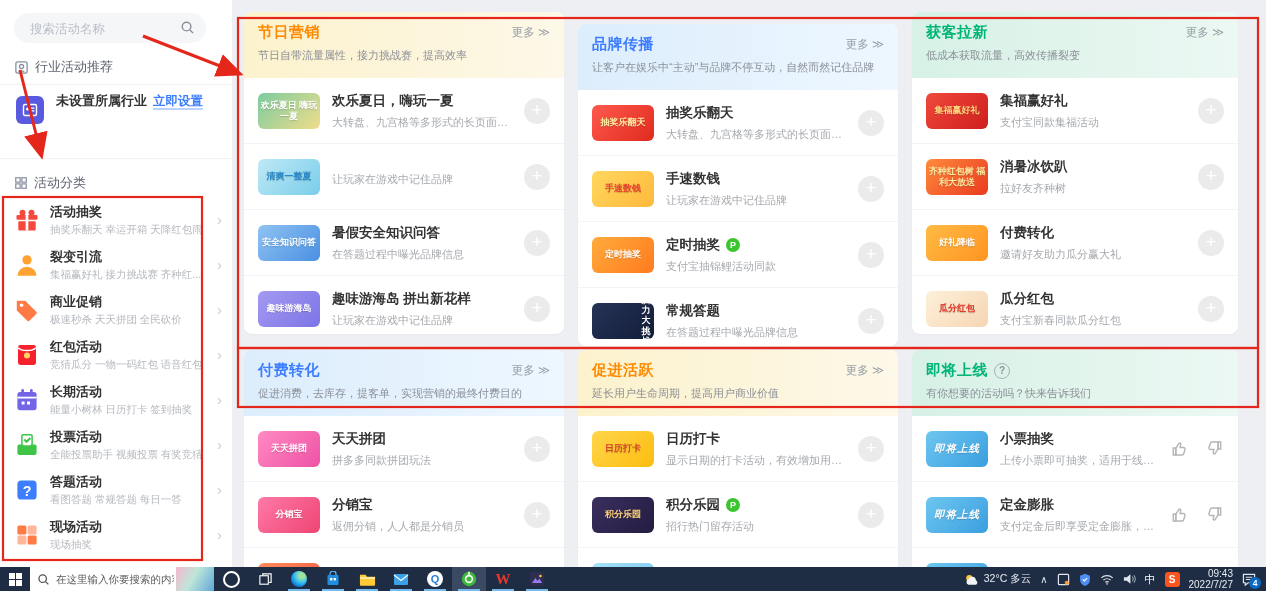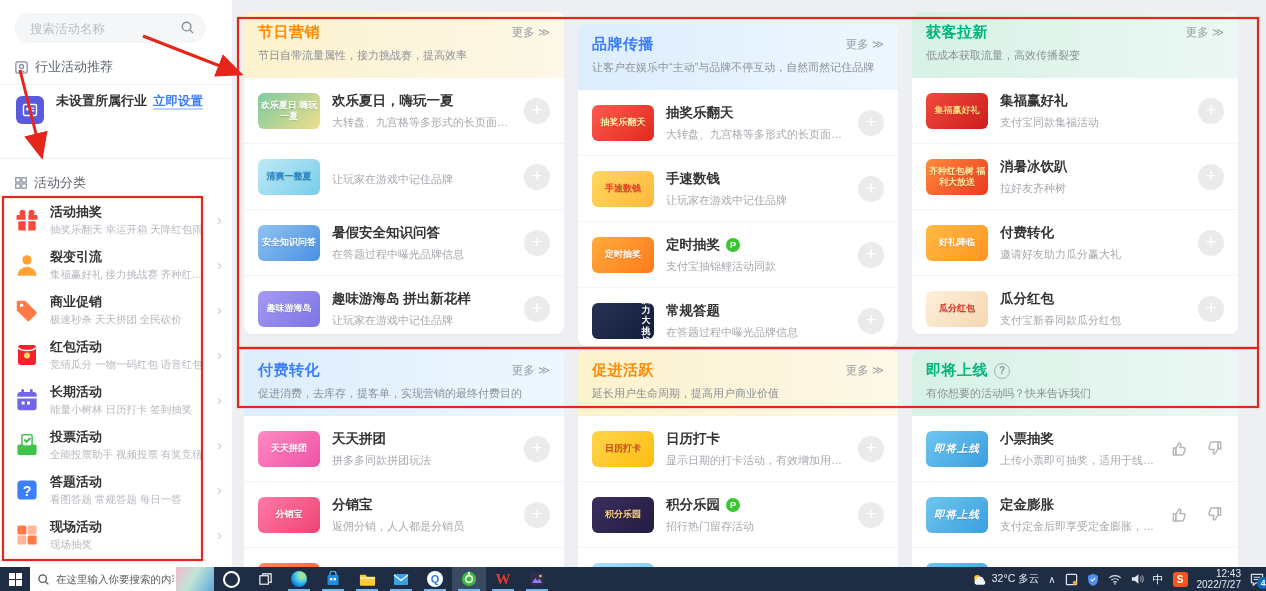--- a/index.html
+++ b/index.html
@@ -74,21 +74,21 @@
   .winlogo div{background:#fff;}
   .tb-search{position:relative;width:184px;height:24px;background:#fff;display:flex;align-items:center;cursor:text;}
   .tb-search input{border:0;outline:none;background:transparent;font-size:10.5px;color:#555;width:118px;margin-left:4px;font-family:inherit;}
   .tb-search input::placeholder{color:#5a5a5a;}
   .tb-search .bingimg{position:absolute;right:0;top:0;width:38px;height:24px;
         background:linear-gradient(120deg,#f6b6cf 0%,#bfe6d8 45%,#5fa8d8 100%);}
   .tb-ic{width:34px;height:24px;display:flex;align-items:center;justify-content:center;position:relative;cursor:pointer;}
   .tb-ic.active{background:#3a4a63;}
   .tb-ic .ul{position:absolute;bottom:0;left:6px;right:6px;height:2px;background:#76b9ed;}
   .circle18{width:16px;height:16px;border-radius:50%;}
-  .tb-tray{margin-left:auto;display:flex;align-items:center;gap:9px;padding-right:2px;font-size:11px;}
+  .tb-tray{margin-left:auto;display:flex;align-items:center;gap:9px;padding-right:10px;font-size:11px;}
   .tray-ic{display:flex;align-items:center;justify-content:center;cursor:pointer;}
   .clock{text-align:right;font-size:10px;line-height:11px;cursor:pointer;}
   .notif{position:relative;cursor:pointer;}
   .notif .nbadge{position:absolute;right:-5px;bottom:-3px;width:12px;height:12px;border-radius:50%;background:#0a69c2;
         color:#fff;font-size:8.5px;line-height:12px;text-align:center;font-weight:bold;}
   .wps{color:#e8372c;font-weight:bold;font-size:15px;font-family:"Liberation Serif",serif;}
   .qapp{width:16px;height:16px;border-radius:50%;background:#fff;color:#2a7de1;font-size:11px;font-weight:bold;
         text-align:center;line-height:16px;}
   .sogou{width:15px;height:15px;border-radius:3px;background:#fb541c;color:#fff;font-size:10px;font-weight:bold;
         text-align:center;line-height:15px;}
@@ -676,21 +676,21 @@
         <svg width="13" height="12" viewBox="0 0 14 12">
             <path d="M1 4h3l4-3.2v10.4L4 8H1z" fill="#dfe5ee"></path>
             <path d="M10 3.5a4 4 0 010 5M11.7 2a6.5 6.5 0 010 8" stroke="#9aa6b5" stroke-width="1.1" fill="none"></path>
           </svg>
       </span>
       <span class="tray-ic ime">中</span>
       <span class="tray-ic">
           <span class="sogou">S</span>
         </span>
       <span class="clock">
-        <div>12:43</div>
+        <div>09:43</div>
         <div>2022/7/27</div>
       </span>
       <span class="tray-ic notif">
         <svg width="14" height="13" viewBox="0 0 15 14">
           <path d="M1.5 1.5h12v9h-7l-3 2.6v-2.6h-2z" fill="none" stroke="#dfe5ee" stroke-width="1.3"></path>
           <path d="M4 4.5h7M4 7h5" stroke="#dfe5ee" stroke-width="1.1"></path>
         </svg>
         <span class="nbadge">4</span>
       </span>
     </div>

